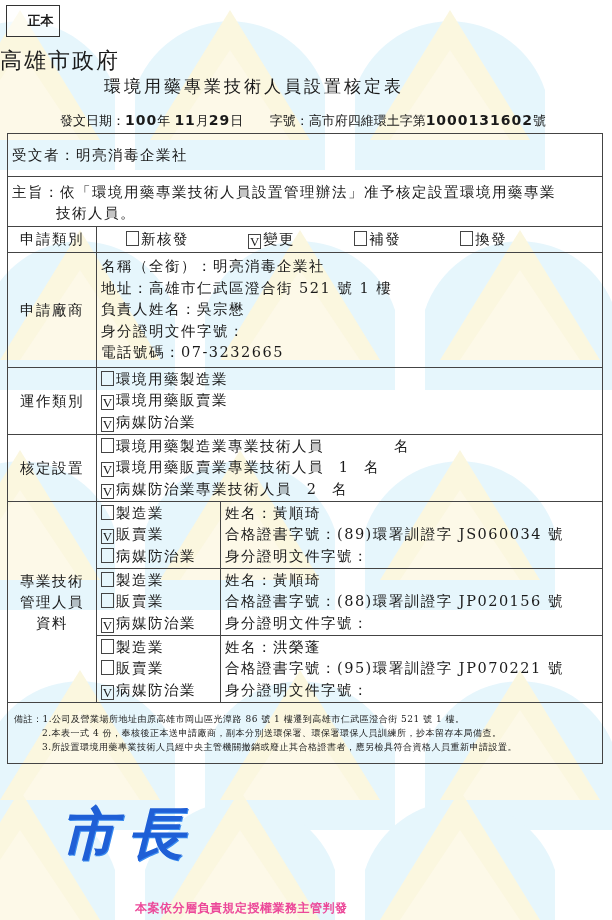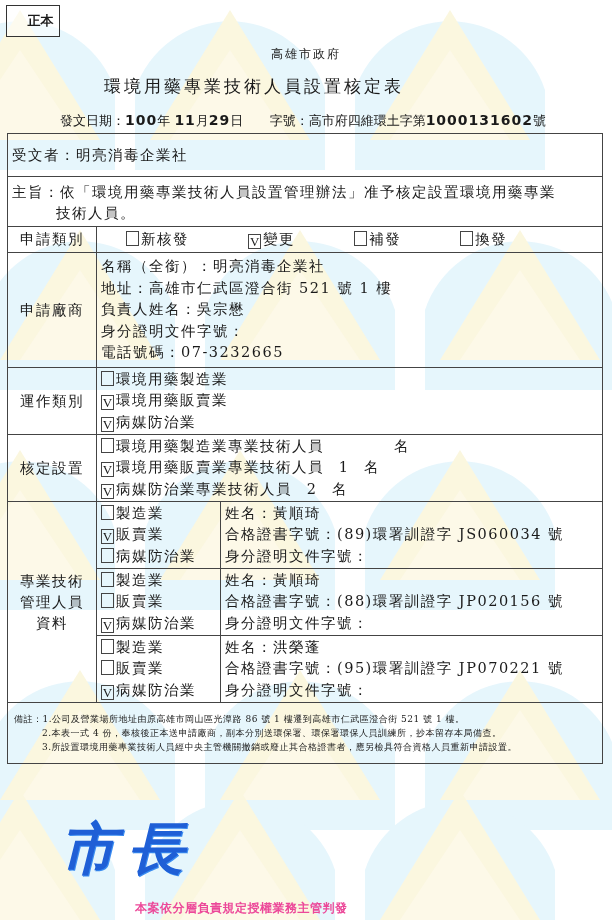--- a/index.html
+++ b/index.html
@@ -15,22 +15,22 @@
 
     .stamp-box {
       position: absolute; left: 6px; top: 5px; width: 54px; height: 32px;
       border: 1.5px solid #333; box-sizing: border-box;
       display: flex; align-items: center; justify-content: center;
       font-size: 13px; font-weight: bold; font-family: "DejaVu Sans", sans-serif;
       background: rgba(255,255,255,0.5);
       padding-left: 15px;
     }
     .org-title {
-      position: absolute; left: 0; width: 612px; top: 46px; text-align: center;
-      font-size: 12px; letter-spacing: 2px;
+      position: absolute; left: 0; width: 612px; top: 46px; 
+      font-size: 22px; letter-spacing: 2px;
     }
     .form-title {
       position: absolute; left: 0; width: 508px; top: 75px; text-align: center;
       font-size: 17px; letter-spacing: 3px;
     }
     .issue-line {
       position: absolute; left: 60px; top: 112px; font-size: 13px; white-space: nowrap;
     }
     .issue-line .hw { font-family: "DejaVu Sans", sans-serif; font-weight: bold; font-size: 14px; letter-spacing: 1px; }
     .issue-line .gap { display: inline-block; width: 18px; }
@@ -57,21 +57,20 @@
     .name-unit { display: inline-block; }
     .notes-cell { font-size: 9px !important; line-height: 14px !important; letter-spacing: 0.5px !important; padding: 4px 6px !important; }
     .notes-cell .indent { padding-left: 28px; }
 
     .signature {
       position: absolute; left: 60px; top: 790px; width: 460px; height: 90px;
       font-family: "DejaVu Serif", serif; color: #1f5fd6;
       font-size: 64px; font-style: italic; font-weight: bold;
       display: flex; align-items: center;
       text-shadow: 1px 1px 0 #3a8cf0;
-      margin-top: 15px;
     }
     .signature .sig-title { margin-right: 50px; letter-spacing: 12px; font-size: 56px; }
     .signature .sig-name { letter-spacing: 50px; }
     .footer-note {
       position: absolute; left: 135px; top: 900px; font-size: 12px; font-weight: bold;
       color: #ec4899; font-family: "DejaVu Sans", sans-serif; letter-spacing: 0.5px;
     }
   </style>
 </head>
 <body>

